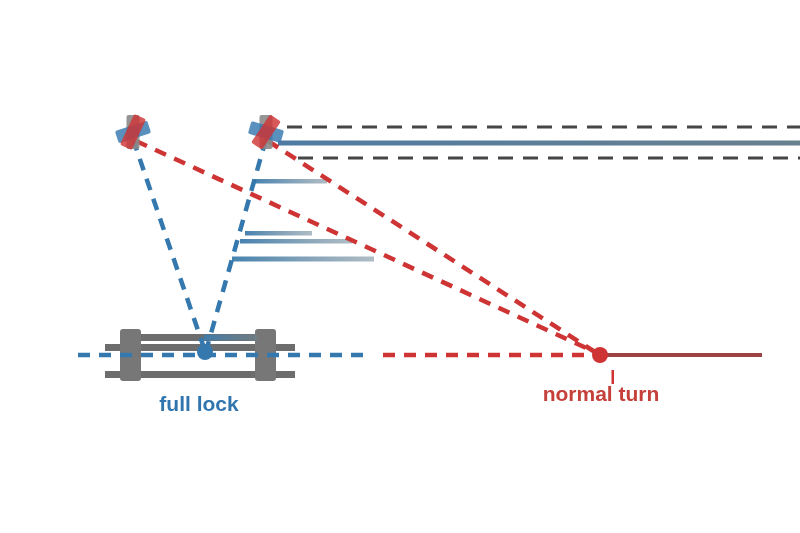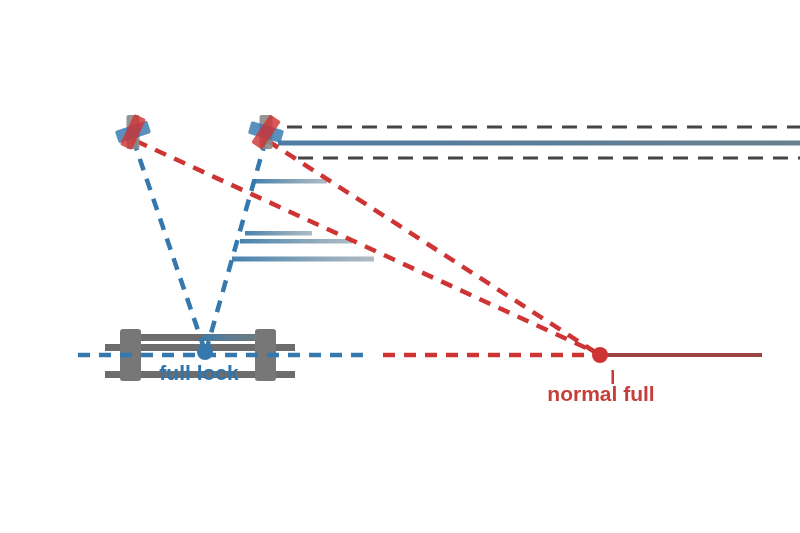--- a/index.html
+++ b/index.html
@@ -110,16 +110,16 @@
       <rect class="w-straight" x="-6.5" y="-17" width="13" height="34" rx="2" transform="rotate(0)"></rect>
       <rect class="w-blue" x="-6.5" y="-17" width="13" height="34" rx="2" transform="rotate(-74)"></rect>
       <rect class="w-red" x="-6.5" y="-17" width="13" height="34" rx="2" transform="rotate(34)"></rect>
     </g>
 
     <circle class="dot-blue" cx="205" cy="352" r="8"></circle>
     <circle class="dot-red" cx="600" cy="355" r="8"></circle>
     <rect class="dot-red" x="611.5" y="370" width="2.5" height="14"></rect>
   </svg>
 
-  <div class="label label-blue" style="left:199px;top:373px;">full lock</div>
+  <div class="label label-blue" style="left:199px;top:404px;">full lock</div>
 
-  <div class="label label-red" style="left:601px;top:394px;">normal full</div>
+  <div class="label label-red" style="left:601px;top:394px;">normal turn</div>
 </div>
 
 </body></html>

